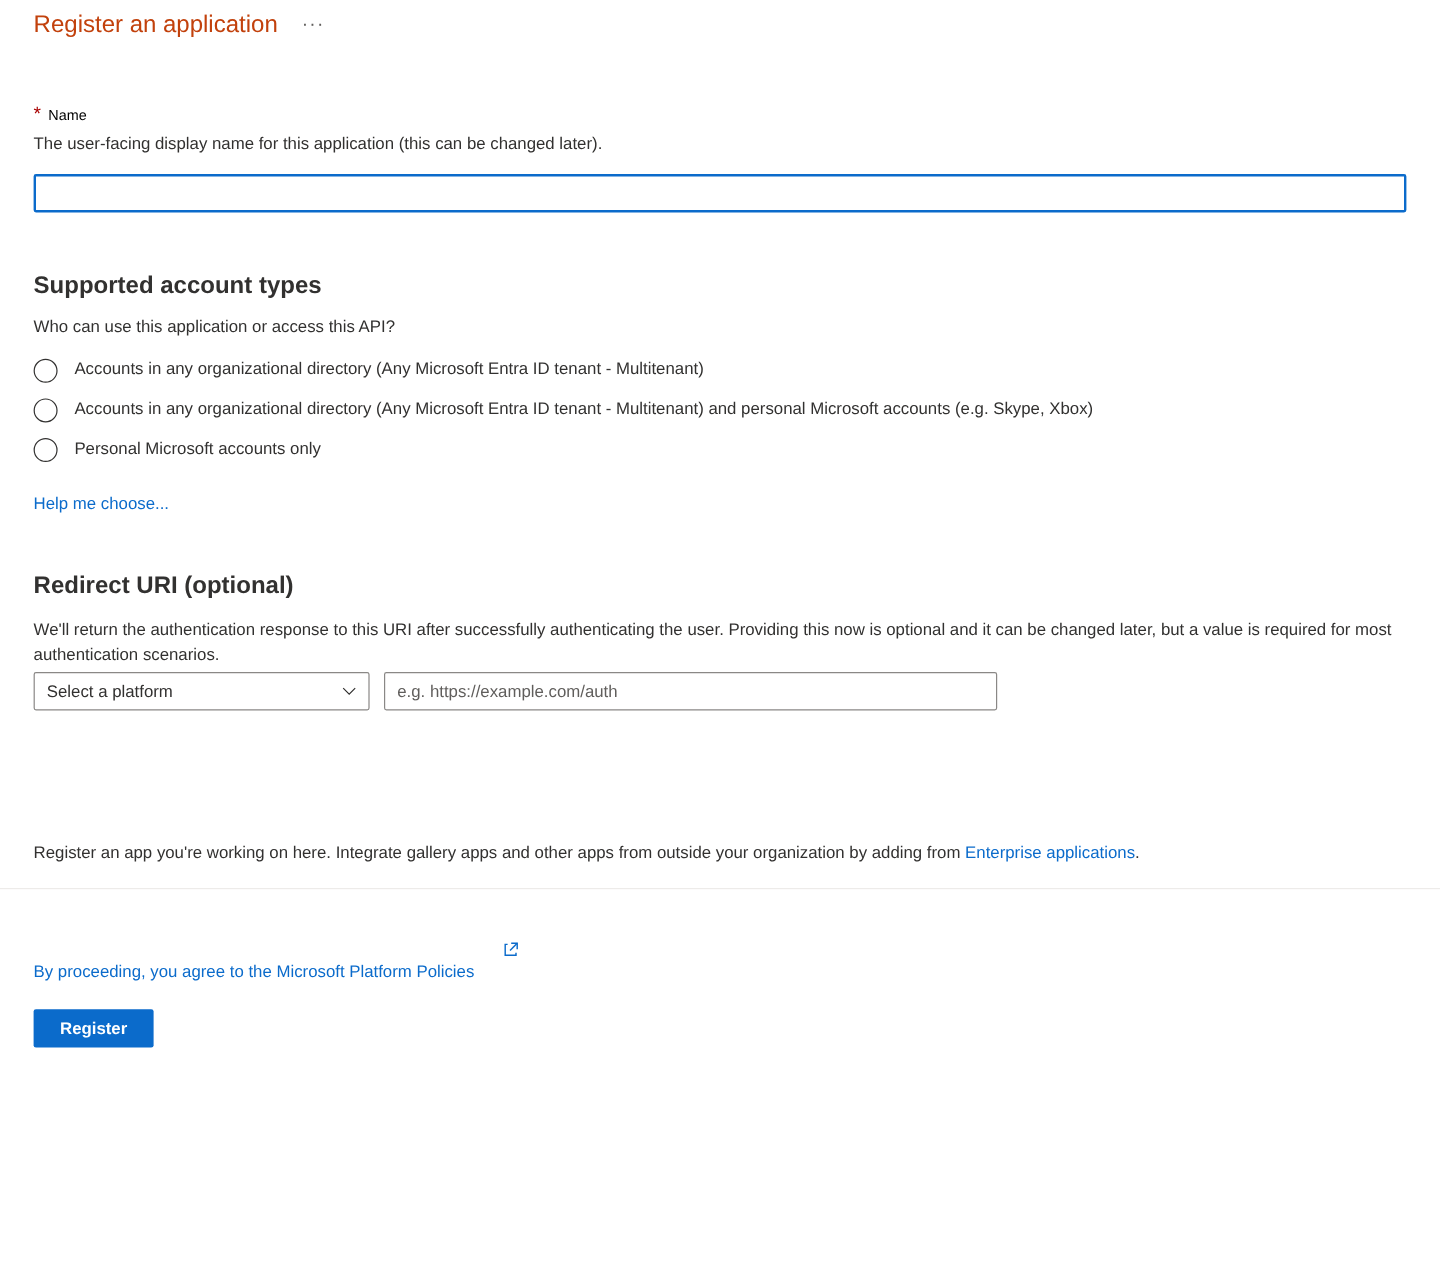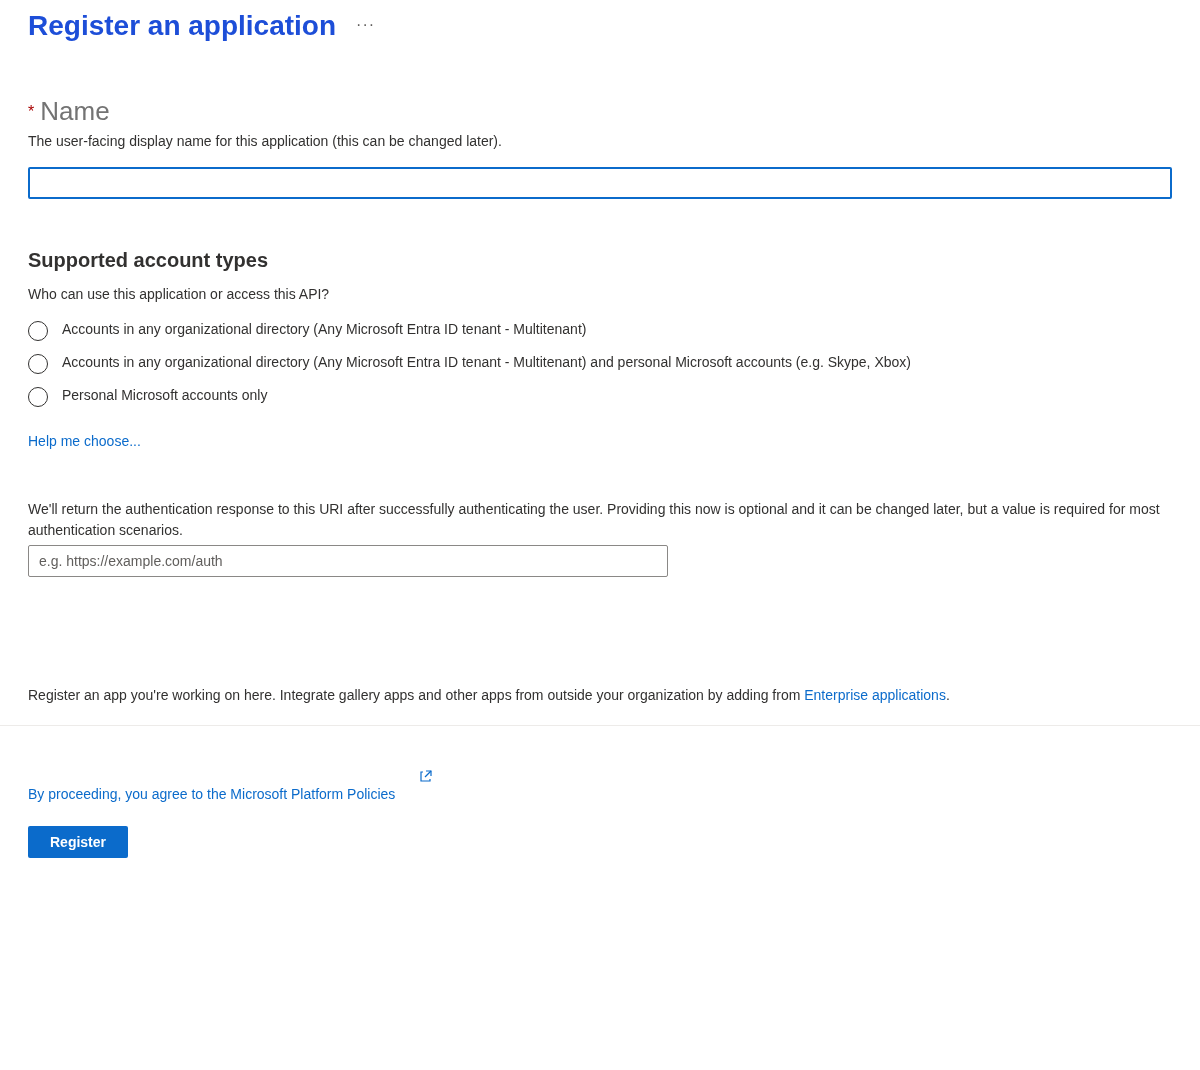--- a/index.html
+++ b/index.html
@@ -11,44 +11,44 @@
     font-size: 14px;
     background: #fff;
   }
   .page-title-row {
     display: flex;
     align-items: center;
     gap: 20px;
     margin-top: 10px;
   }
   h1.page-title {
-    font-size: 28px;
-    font-weight: 700;
+    font-size: 20px;
+    font-weight: 400;
     margin: 0 0 4px 0;
-    color: #1d4ed8;
+    color: #c2410c;
   }
   .more-dots {
     font-size: 16px;
     color: #605e5c;
     letter-spacing: 1px;
     cursor: pointer;
     padding-bottom:6px;
   }
   .section { margin-top: 50px; }
   .field-label-row {
     display: flex;
     align-items: center;
     gap: 6px;
     margin-bottom: 6px;
   }
   .required-star { color: #a80000; font-size: 16px; }
   .field-label {
-    font-size: 26px;
+    font-size: 12px;
     font-weight: 400;
-    color: #737373;
+    color: #000000;
   }
   .field-help {
     font-size: 14px;
     color: #323130;
     margin-bottom: 18px;
   }
   input.text-input {
     width: 100%;
     height: 32px;
     padding: 0 10px;
@@ -127,21 +127,21 @@
     cursor: pointer;
     color: #323130;
     font-size: 14px;
     background:#fff;
   }
   .chevron {
     width: 12px; height: 12px;
     display: inline-flex; align-items:center; justify-content:center;
   }
   input.uri-input {
-    width: 640px;
+    width: 511px;
     height: 32px;
     padding: 0 10px;
     border: 1px solid #8a8886;
     border-radius: 2px;
     font-size: 14px;
     color: #323130;
     outline: none;
   }
   input.uri-input::placeholder { color: #605e5c; }
   .footer-note {
@@ -213,22 +213,31 @@
       <span class="radio-label">Personal Microsoft accounts only</span>
     </div>
   </div>
   <div class="help-link-row">
     <a class="link">Help me choose...</a>
   </div>
 </div>
 
 
 <div class="section">
+  <h2 class="section-heading">Redirect URI (optional)</h2>
   <div class="section-desc">We'll return the authentication response to this URI after successfully authenticating the user. Providing this now is optional and it can be changed later, but a value is required for most authentication scenarios.</div>
   <div class="uri-row">
+    <div class="platform-select">
+      <span>Select a platform</span>
+      <span class="chevron">
+        <svg viewBox="0 0 12 12" width="12" height="12">
+            <path d="M1 3.5 L6 8.5 L11 3.5" fill="none" stroke="#323130" stroke-width="1"></path>
+          </svg>
+      </span>
+    </div>
     <input type="text" class="uri-input" placeholder="e.g. https://example.com/auth" style="">
   </div>
 </div>
 
 
 <div class="footer-note">
   <span>Register an app you're working on here. Integrate gallery apps and other apps from outside your organization by adding from </span><a class="link">Enterprise applications</a><span>.</span>
 </div>
 
 <hr class="divider">

